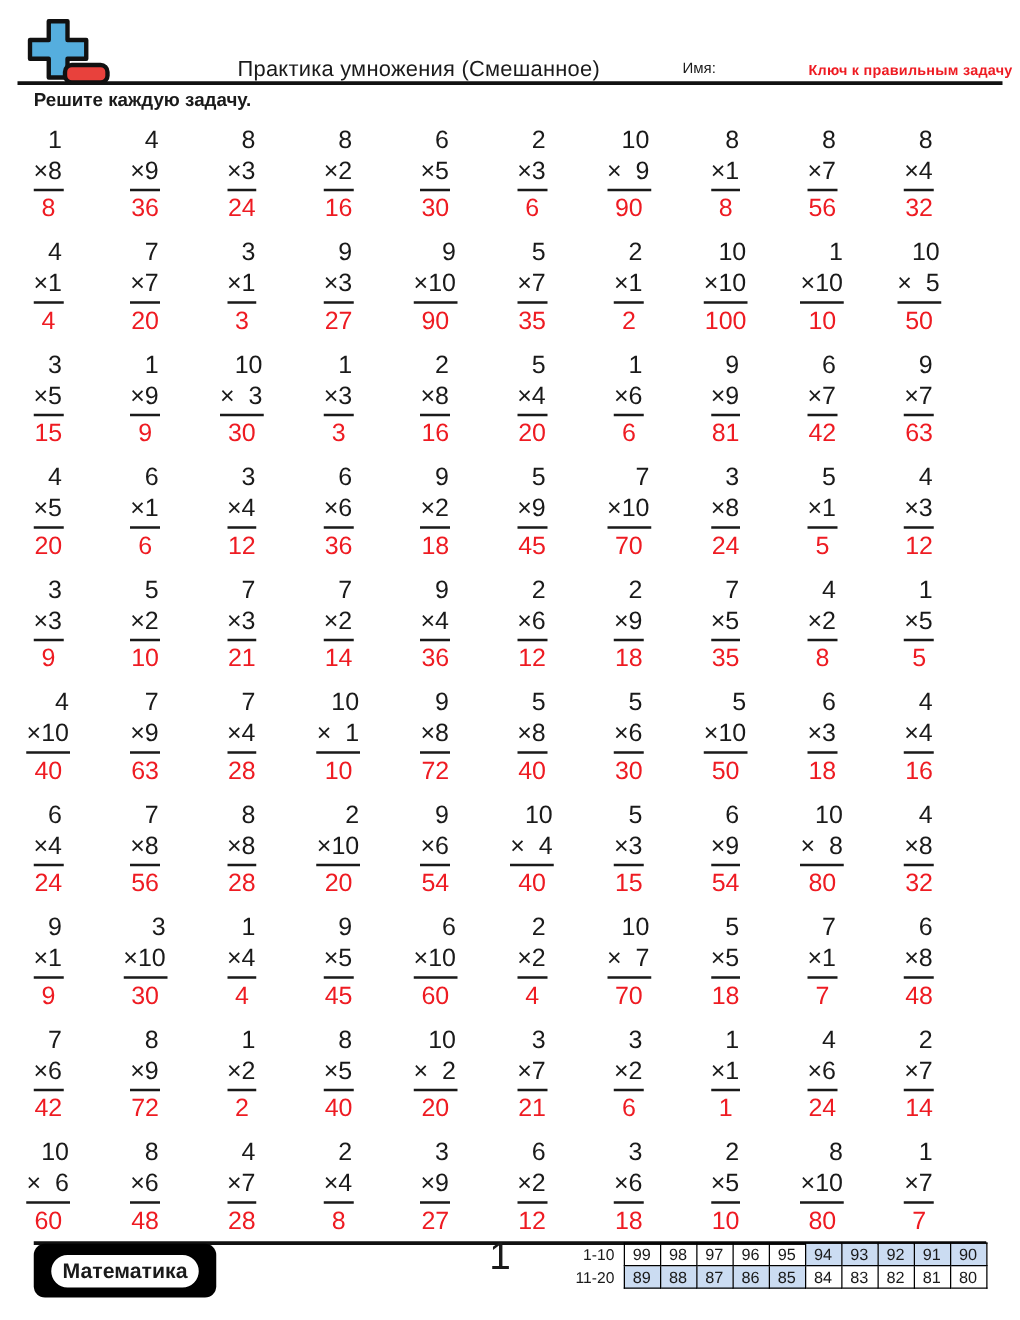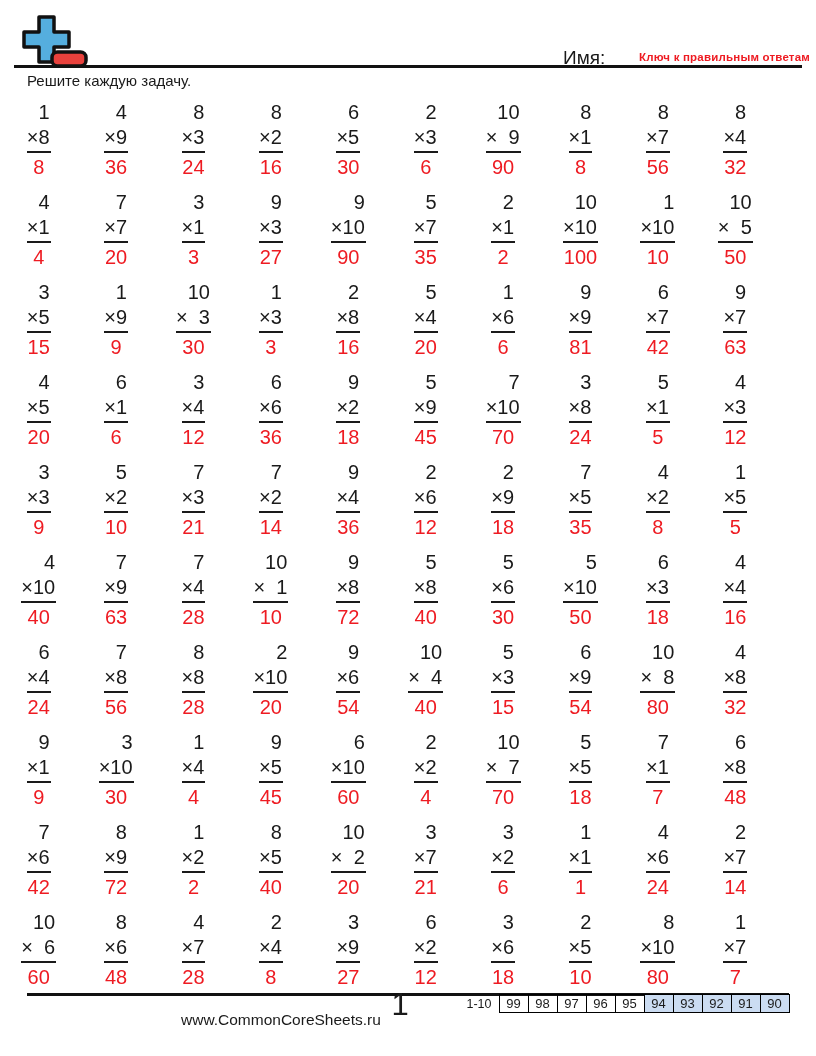--- a/index.html
+++ b/index.html
@@ -4,25 +4,25 @@
 <style>
   * { margin:0; padding:0; box-sizing:border-box; }
   html,body { background:#ffffff; }
   body { font-family:"Liberation Sans", sans-serif; color:#1a1a1a; }
   .page { position:relative; width:816px; height:1056px; background:#fff; overflow:hidden; }
 
   
   .logo { position:absolute; left:21px; top:14px; width:88px; height:54px; }
   .page-title { position:absolute; left:140px; top:45px; width:390px; text-align:center;
                 font-size:17.5px; letter-spacing:0.2px; }
-  .name-label { position:absolute; left:563px; top:47px; font-size:19px; }
+  .name-label { position:absolute; left:546px; top:47px; font-size:12px; }
   .key-label  { position:absolute; right:6px; top:51px; font-size:11.5px; font-weight:700;
                 color:var(--red,#f00); letter-spacing:0.2px; }
   .header-rule { position:absolute; left:14px; top:65px; width:788px; height:3px; background:#111; }
-  .instruction { position:absolute; left:27px; top:72px; font-size:15px; font-weight:400; }
+  .instruction { position:absolute; left:27px; top:72px; font-size:15px; font-weight:700; }
 
   
   .grid { position:absolute; left:0; top:96px; width:774px;
           display:grid; grid-template-columns:repeat(10,1fr); grid-auto-rows:90px; }
   .cell { display:flex; justify-content:center; align-items:flex-start; padding-top:4px; }
   .prob { display:flex; flex-direction:column; align-items:flex-end;
           font-size:20px; line-height:25px; }
   .top  { width:100%; text-align:right; padding-right:1px; }
   .bot  { display:flex; border-bottom:2.6px solid #1a1a1a; padding:0 1px 1px 0; }
   .bnum { display:inline-block; text-align:right; }
@@ -46,22 +46,23 @@
 </head>
 <body>
 
 <div class="page">
 
   <svg class="logo" viewBox="0 0 88 54" aria-hidden="true">
     <path id="logo-plus" d="M18 3 h15 v15 h15 v15 h-15 v15 h-15 v-15 h-15 v-15 h15 z" fill="#55aede" stroke="#111" stroke-width="3.5" stroke-linejoin="round"></path>
     <rect id="logo-minus" x="31" y="38" width="34" height="14" rx="5.5" fill="#e8413c" stroke="#111" stroke-width="3.5"></rect>
   </svg>
 
+  <div class="page-title">Практика умножения (Смешанное)</div>
   <div class="name-label">Имя:</div>
-  <div class="key-label">Ключ к правильным ответам</div>
+  <div class="key-label">Ключ к правильным задачу</div>
   <div class="header-rule"></div>
   <div class="instruction">Решите каждую задачу.</div>
 
   <div class="grid">
       <div class="cell">
         <div class="prob">
        <div class="top">1</div>
        <div class="bot">
          <span>×</span>
             <span class="bnum" style="width:1ch">8</span>
@@ -1055,33 +1056,48 @@
        <div class="bot">
          <span>×</span>
             <span class="bnum" style="width:1ch">7</span>
        </div>
        <div class="ans">7</div>
      </div>
       </div>
     </div>
 
   <div class="footer-rule"></div>
-  <div class="website">www.CommonCoreSheets.ru</div>
+  <div class="brand-badge">
+    <span class="brand-inner">Математика</span>
+  </div>
   <div class="page-number">1</div>
   <table class="score-table">
     <tbody>
         <tr>
           <td class="lbl">1-10</td>
           <td class="">99</td>
           <td class="">98</td>
           <td class="">97</td>
           <td class="">96</td>
           <td class="">95</td>
           <td class="hl">94</td>
           <td class="hl">93</td>
           <td class="hl">92</td>
           <td class="hl">91</td>
           <td class="hl">90</td>
         </tr>
+        <tr>
+          <td class="lbl">11-20</td>
+          <td class="hl">89</td>
+          <td class="hl">88</td>
+          <td class="hl">87</td>
+          <td class="hl">86</td>
+          <td class="hl">85</td>
+          <td class="">84</td>
+          <td class="">83</td>
+          <td class="">82</td>
+          <td class="">81</td>
+          <td class="">80</td>
+        </tr>
       </tbody>
   </table>
 
 </div>
 
 </body></html>

